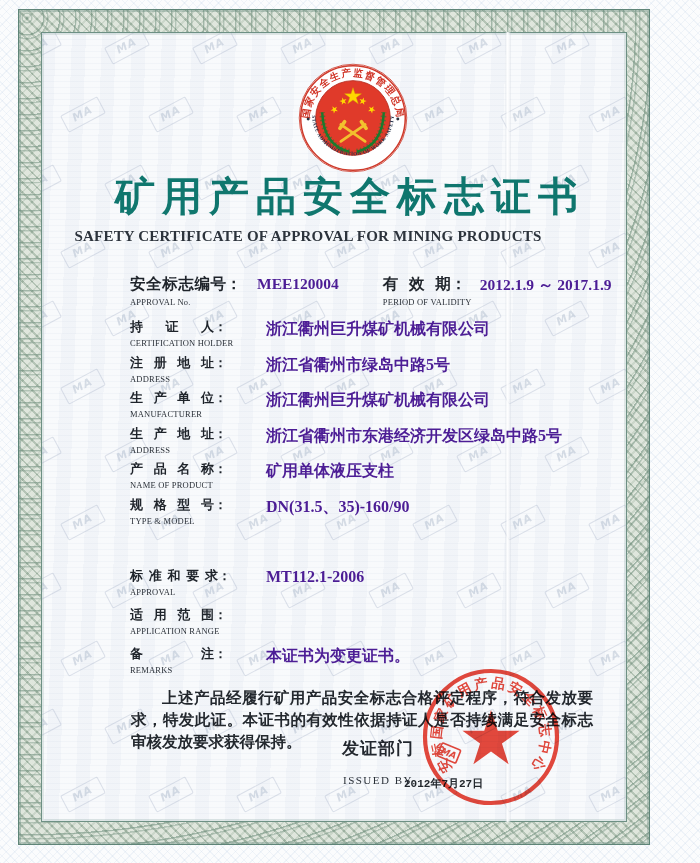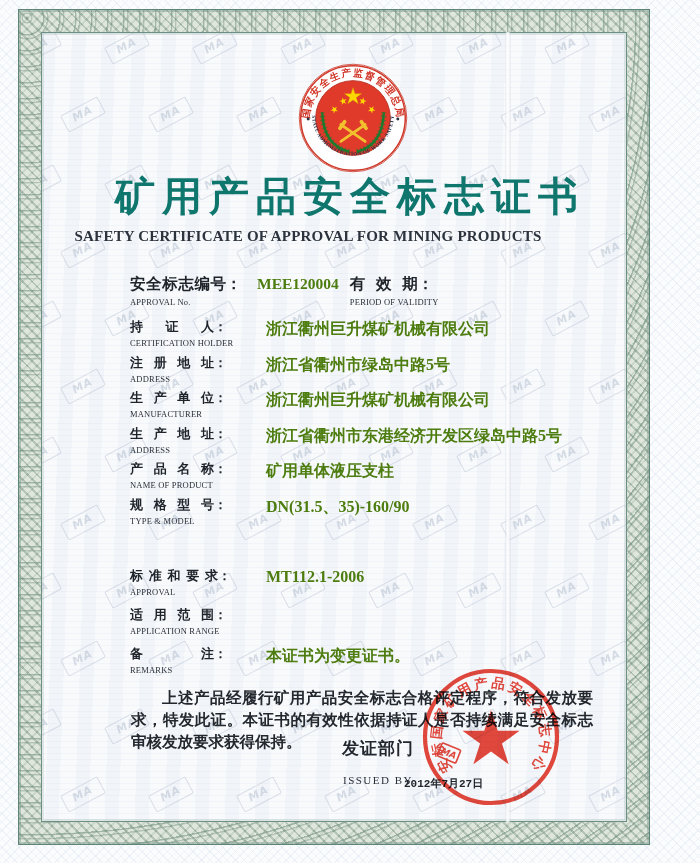--- a/index.html
+++ b/index.html
@@ -52,31 +52,31 @@
     letter-spacing:7px;color:#0f766e;white-space:nowrap;
   }
   .subtitle{
     position:absolute;left:0;top:228px;width:616px;text-align:center;
     font-family:"Liberation Serif",serif;font-weight:700;font-size:15px;
     letter-spacing:.2px;color:#2c333c;white-space:nowrap;
   }
   
   .row1{position:absolute;left:130px;top:274px;width:470px;display:flex;}
   .row1 .grp{display:flex;align-items:flex-start;}
-  .row1 .grp+.grp{margin-left:11px;}
+  .row1 .grp+.grp{margin-left:44px;}
   .cnline{display:flex;font-weight:700;color:#1f242b;white-space:nowrap;}
   .row1 .cnline{font-size:15.5px;}
   .jl{display:inline-block;text-align:justify;text-align-last:justify;}
   .jl.w6{width:96px;}
   .jl.w3{width:68px;}
   .jl.w4{width:84px;}
   .jl.w5{width:88px;}
   .jl.w2{width:84px;}
   .enlab{font-family:"Liberation Serif",serif;font-size:8.5px;color:#2a3038;margin-top:2px;white-space:nowrap;letter-spacing:.2px;}
-  .val{font-family:"Liberation Serif",serif;font-size:15.5px;color:#4d7c0f;font-weight:600;white-space:nowrap;padding-top:1px;margin-left:7px;}
+  .val{font-family:"Liberation Serif",serif;font-size:15.5px;color:#4c1d95;font-weight:600;white-space:nowrap;padding-top:1px;margin-left:7px;}
   .fields{position:absolute;left:130px;width:470px;}
   .g1{top:318px;}
   .g2{top:567px;}
   .frow{display:flex;align-items:flex-start;}
   .g1 .frow{height:35.5px;}
   .g2 .frow{height:39px;}
   .flabel{flex:none;width:110px;}
   .frow .cnline{font-size:13px;}
   .frow .val{font-size:16px;margin-left:26px;}
   
@@ -240,20 +240,21 @@
     <div class="val">MEE120004</div>
   </div>
   <div class="grp">
     <div class="flabel" style="width:90px;">
       <div class="cnline">
           <span class="jl w3">有效期</span>
           <span>：</span>
         </div>
       <div class="enlab">PERIOD OF VALIDITY</div>
     </div>
+    <div class="val">2012.1.9 ～ 2017.1.9</div>
   </div>
 </div>
 
 <div class="fields g1">
   <div class="frow">
     <div class="flabel">
         <div class="cnline">
           <span class="jl w4">持证人</span>
           <span>：</span>
         </div>

